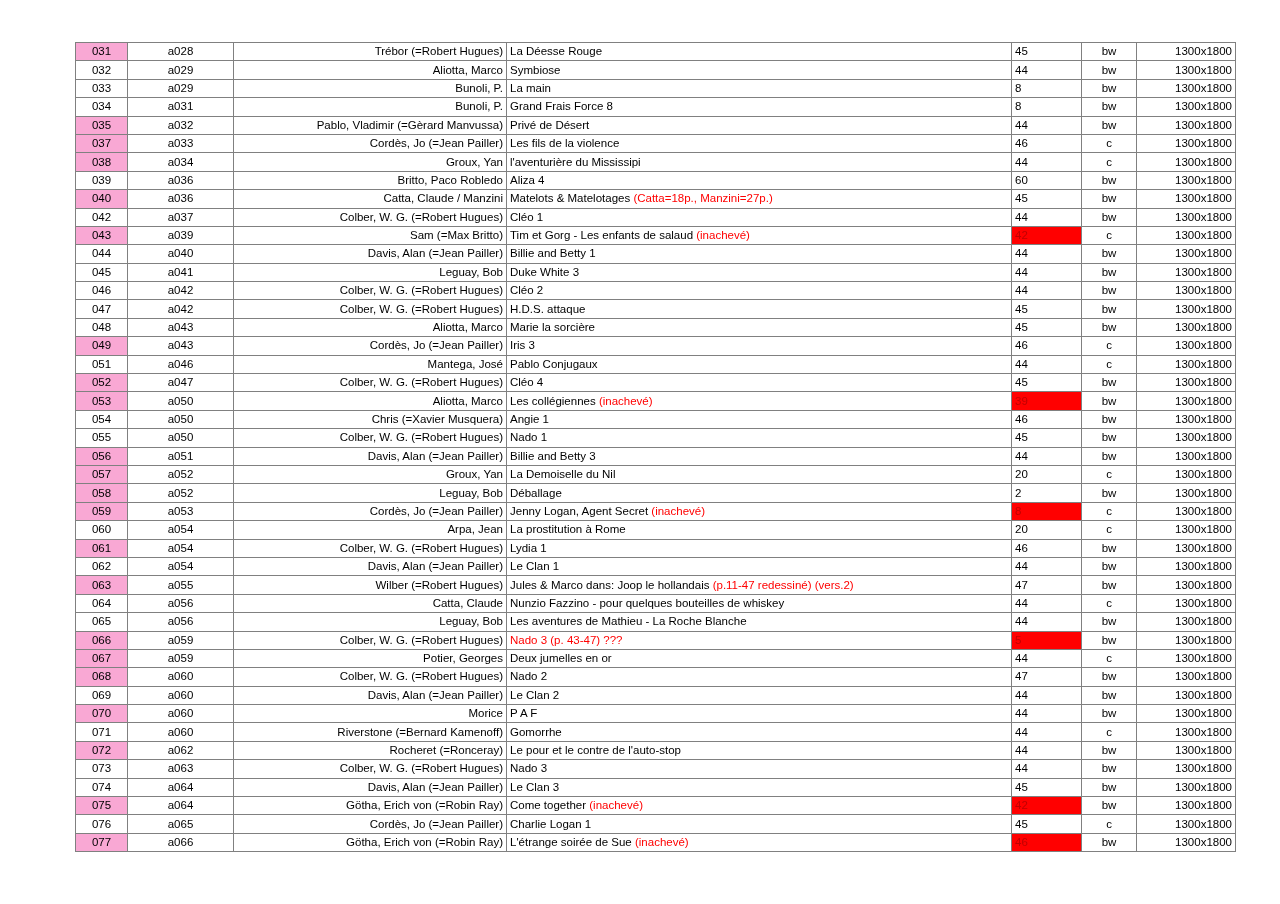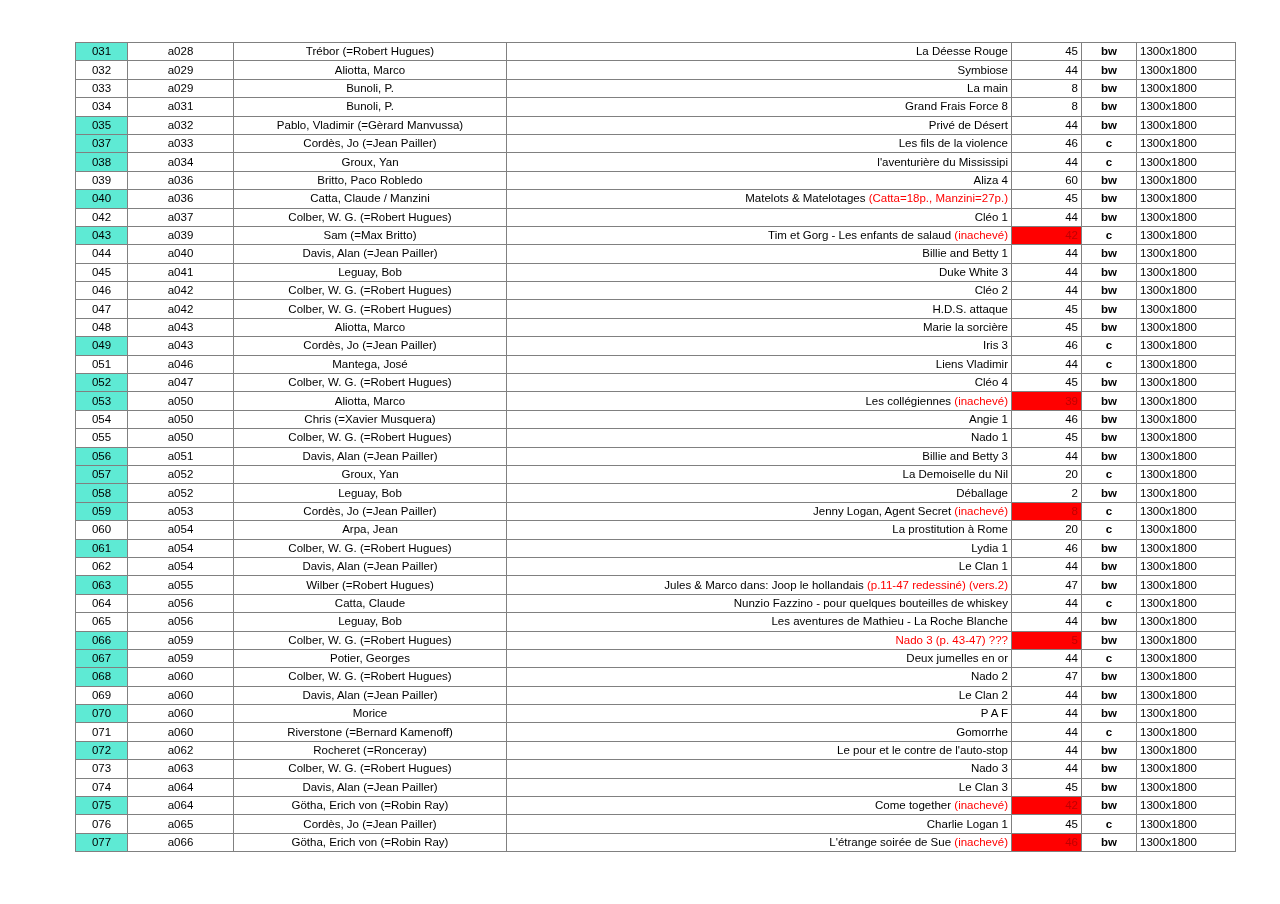--- a/index.html
+++ b/index.html
@@ -39,27 +39,27 @@
   col.c-id    { width: 52px; }
   col.c-code  { width: 106px; }
   col.c-author{ width: 273px; }
   col.c-title { width: 505px; }
   col.c-pages { width: 70px; }
   col.c-color { width: 55px; }
   col.c-dim   { width: 99px; }
 
   td.id    { text-align: center; }
   td.code  { text-align: center; }
-  td.author{ text-align: center; margin-left: 36px; }
-  td.title { text-align: right; }
-  td.pages { text-align: right; margin-top: 42px; }
-  td.color { text-align: center; font-weight: bold; }
-  td.dim   { text-align: left; border-radius: 9px; }
+  td.author{ text-align: right; margin-left: 36px; }
+  td.title { text-align: left; }
+  td.pages { text-align: left; margin-top: 42px; }
+  td.color { text-align: center; }
+  td.dim   { text-align: right; border-radius: 9px; }
 
-  td.hl-green { background: #5eead4; }
+  td.hl-green { background: #f9a8d4; }
   td.hl-red   { background: #ff0000; color: #c00000; }
 
   .note { color: #ff0000; }
 </style>
 </head>
 <body>
 
 <div id="sheet-wrap">
   <table class="sheet">
     <colgroup>
@@ -222,21 +222,21 @@
           <td class="author">Cordès, Jo (=Jean Pailler)</td>
           <td class="title"><span>Iris 3</span></td>
           <td class="pages">46</td>
           <td class="color">c</td>
           <td class="dim">1300x1800</td>
         </tr>
         <tr>
           <td class="id">051</td>
           <td class="code">a046</td>
           <td class="author">Mantega, José</td>
-          <td class="title"><span>Liens Vladimir</span></td>
+          <td class="title"><span>Pablo Conjugaux</span></td>
           <td class="pages">44</td>
           <td class="color">c</td>
           <td class="dim">1300x1800</td>
         </tr>
         <tr>
           <td class="id hl-green">052</td>
           <td class="code">a047</td>
           <td class="author">Colber, W. G. (=Robert Hugues)</td>
           <td class="title"><span>Cléo 4</span></td>
           <td class="pages">45</td>

